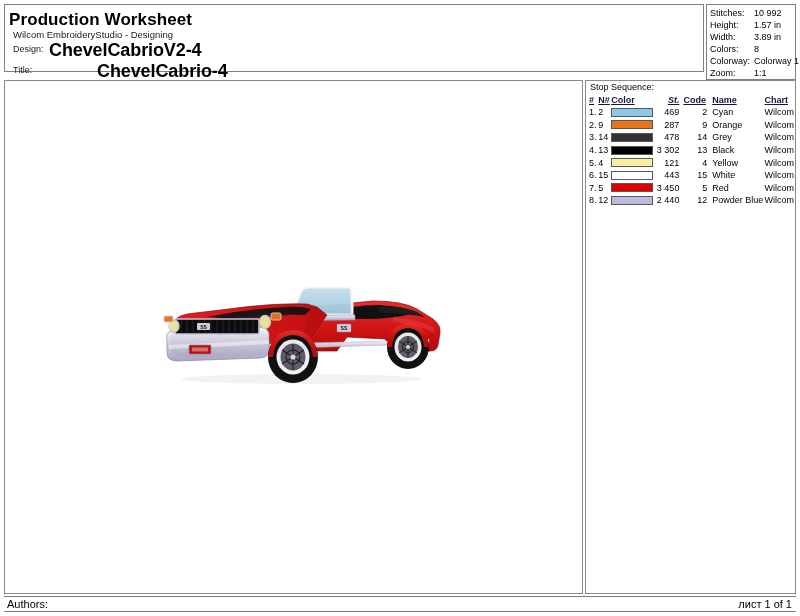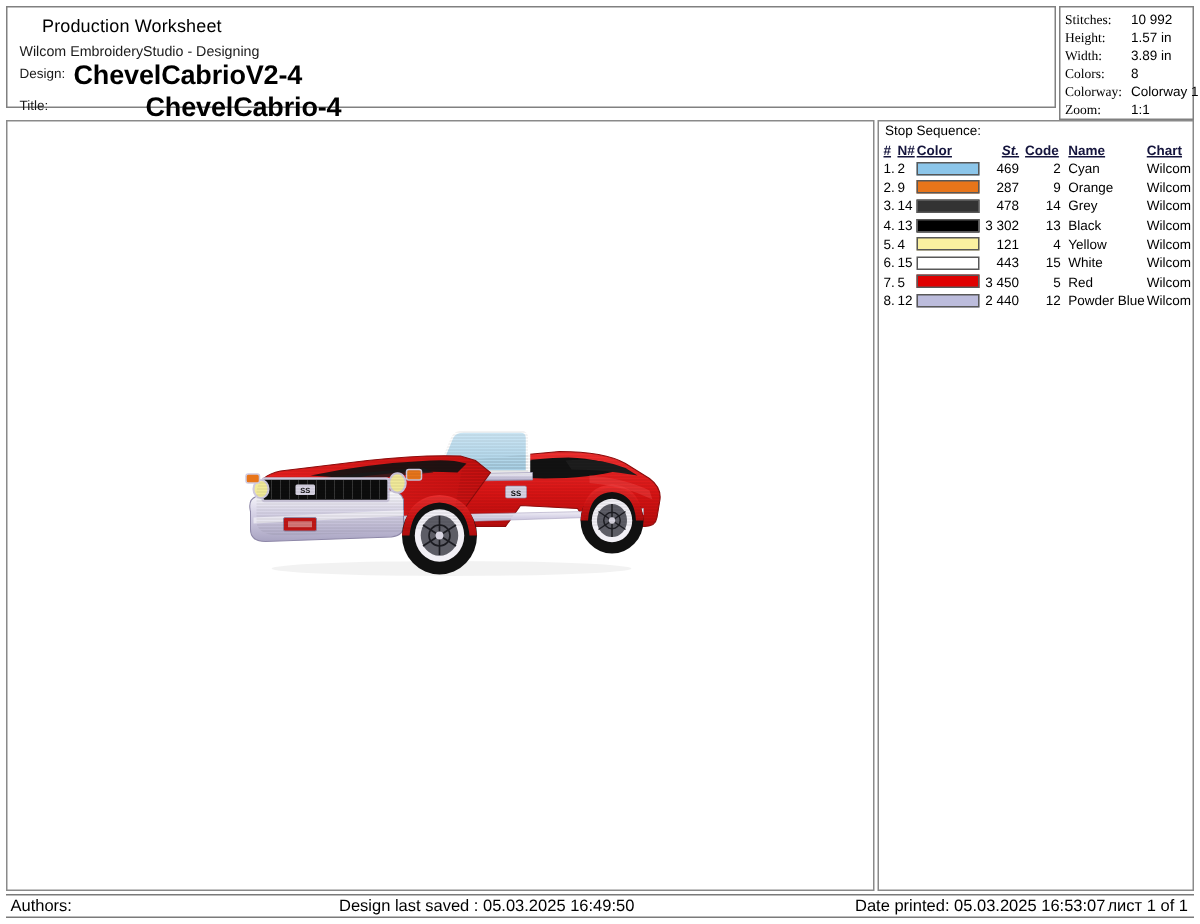--- a/index.html
+++ b/index.html
@@ -20,23 +20,23 @@
   #header-box {
     position: absolute;
     left: 4px; top: 4px;
     width: 700px; height: 68px;
     border: 1px solid #808080;
     box-sizing: border-box;
     background: #fff;
   }
   #worksheet-title {
     position: absolute;
-    left: 23px; top: 5px;
-    font-size: 12px;
-    font-weight: normal;
+    left: 4px; top: 5px;
+    font-size: 17px;
+    font-weight: bold;
     letter-spacing: 0.1px;
   }
   #app-subtitle {
     position: absolute;
     left: 8px; top: 24px;
     font-size: 9.5px;
     color: #1a1a1a;
   }
   .hdr-row { position: absolute; left: 8px; font-size: 9px; color: #1a1a1a; }
   .hdr-val {
@@ -61,21 +61,21 @@
     background: #fff;
     padding: 2px 0 0 3px;
   }
   .stat-row {
     position: relative;
     height: 12px;
     font-size: 9px;
     line-height: 12px;
     white-space: nowrap;
   }
-  .stat-label { display: inline-block; width: 44px; font-family: Liberation Serif, serif; }
+  .stat-label { display: inline-block; width: 44px; }
   .stat-value { display: inline-block; }
 
   
   #design-canvas {
     position: absolute;
     left: 4px; top: 80px;
     width: 579px; height: 514px;
     border: 1px solid #8a8a8a;
     box-sizing: border-box;
     background: #fff;
@@ -408,16 +408,14 @@
           <td class="c-code">12</td>
           <td class="c-name">Powder Blue</td>
           <td class="c-chart">Wilcom</td>
         </tr>
       </tbody>
   </table>
 </div>
 
 <div id="footer">
   <span id="footer-authors">Authors:</span>
-  <span id="footer-saved">Design last saved : 05.03.2025 16:49:50</span>
-  <span id="footer-printed">Date printed: 05.03.2025 16:53:07</span>
   <span id="footer-page">лист 1 of 1</span>
 </div>
 
 </body></html>

